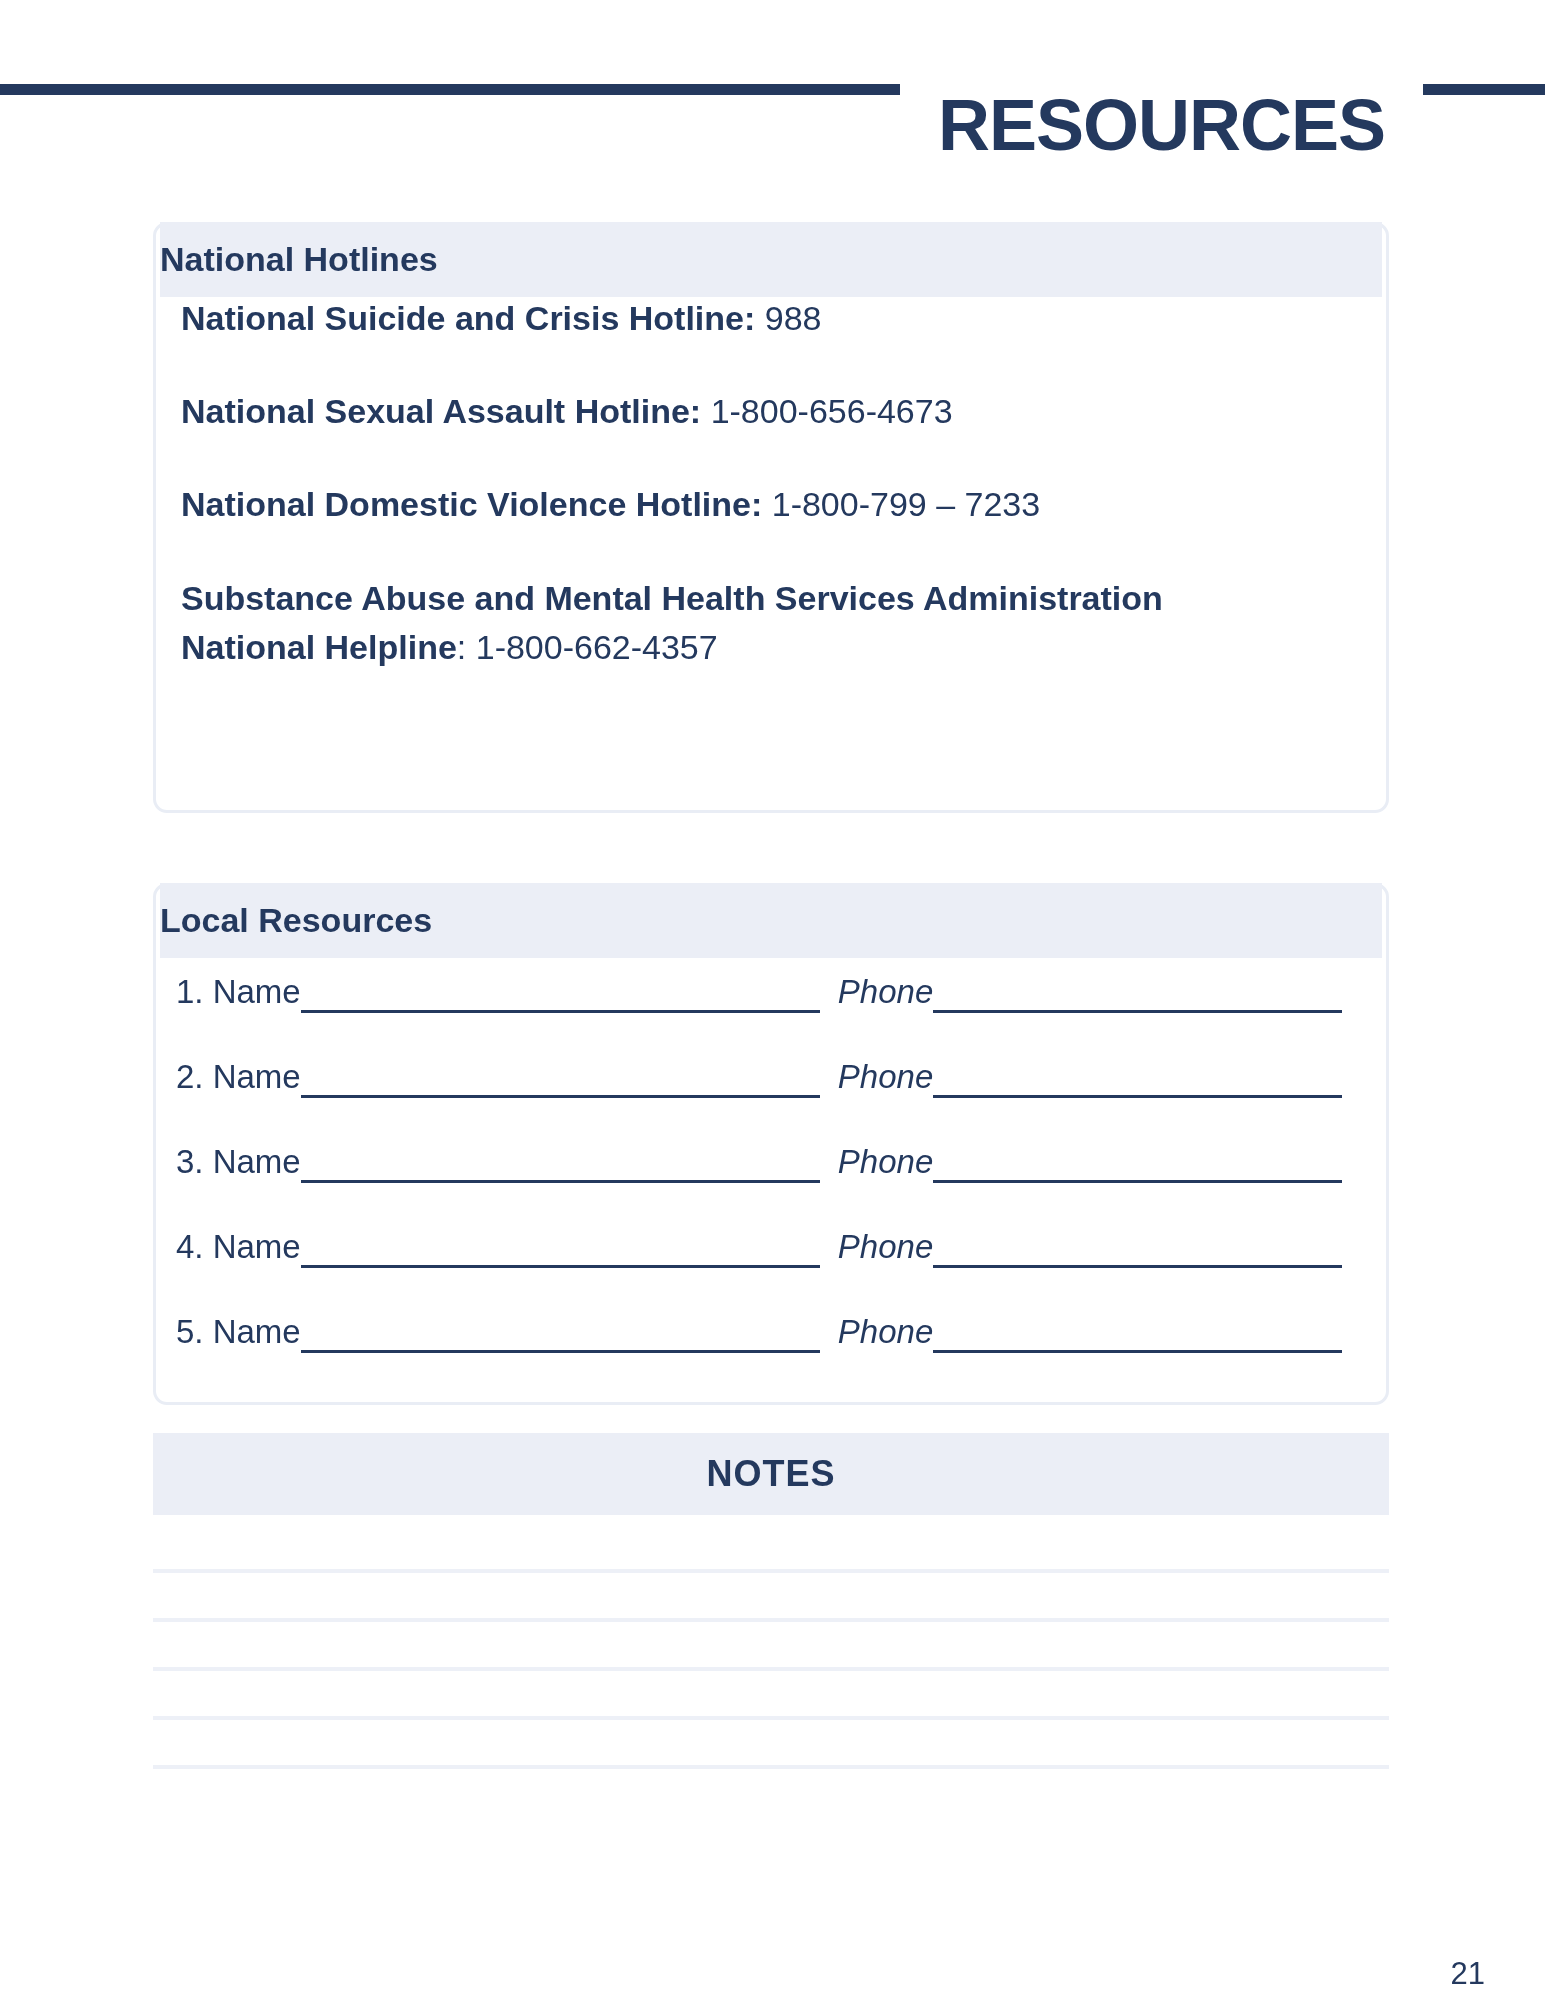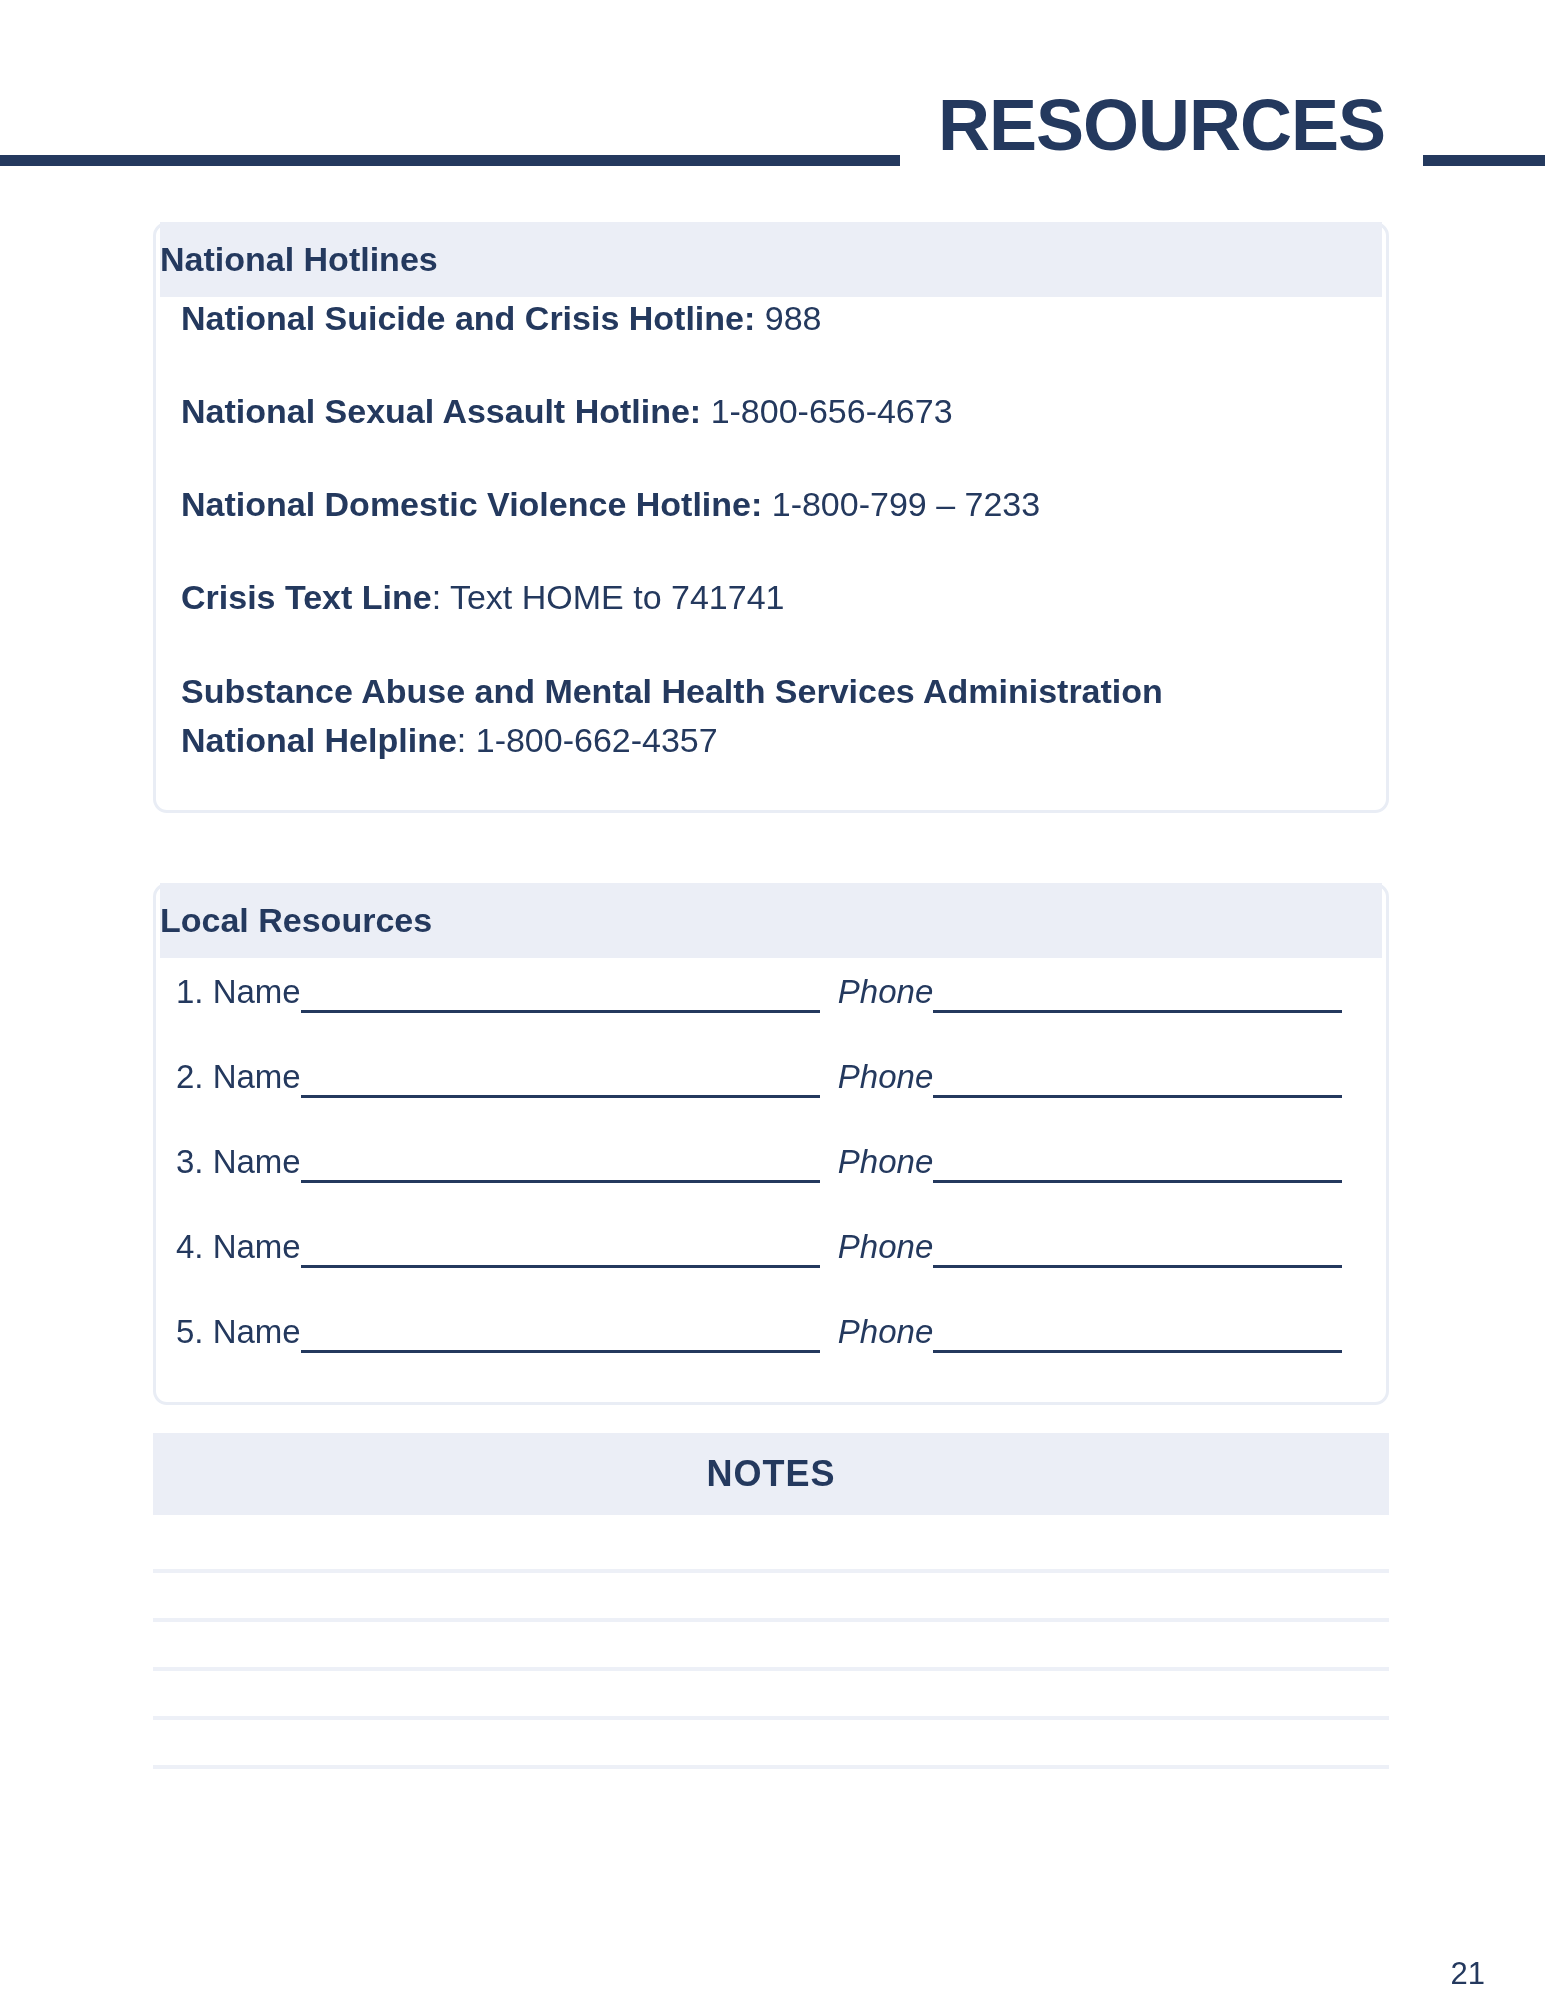--- a/index.html
+++ b/index.html
@@ -17,24 +17,24 @@
     height: 2000px;
     background: var(--page-bg, #fff);
     font-family: "Liberation Sans", sans-serif;
     color: var(--navy, #24395E);
     overflow: hidden;
   }
 
   
   .header {
     position: absolute;
-    top: 76px; left: 0; right: 0;
+    top: 84px; left: 0; right: 0;
     height: 90px;
     display: flex;
-    align-items: flex-end;
+    align-items: flex-start;
   }
   .rule { background: var(--navy, #24395E); height: 11px; }
   .rule-left { width: 900px; }
   .page-title {
     font-size: 72px;
     font-weight: bold;
     letter-spacing: -1px;
     white-space: nowrap;
     margin: 0 38px;
   }
@@ -145,21 +145,20 @@
   </div>
 
   <section class="section" id="nh-section">
     <div class="section-band">
       <h2 class="band-title">National Hotlines</h2>
     </div>
     <div class="card" id="nh-card">
       <p class="hotline-entry"><span class="bold">National Suicide and Crisis Hotline:</span><span> 988</span></p>
       <p class="hotline-entry"><span class="bold">National Sexual Assault Hotline:</span><span> 1-800-656-4673</span></p>
       <p class="hotline-entry"><span class="bold">National Domestic Violence Hotline:</span><span> 1-800-799 – 7233</span></p>
-      <p class="hotline-entry"><span class="bold">Crisis Text Line</span><span>: Text HOME to 741741</span></p>
       <p class="hotline-entry two-line"><span class="bold">Substance Abuse and Mental Health Services Administration</span><br><span class="bold">National Helpline</span><span>: 1-800-662-4357</span></p>
     </div>
   </section>
 
   <section class="section" id="lr-section">
     <div class="section-band">
       <h2 class="band-title">Local Resources</h2>
     </div>
     <div class="card" id="lr-card">
       <div class="lr-row">

